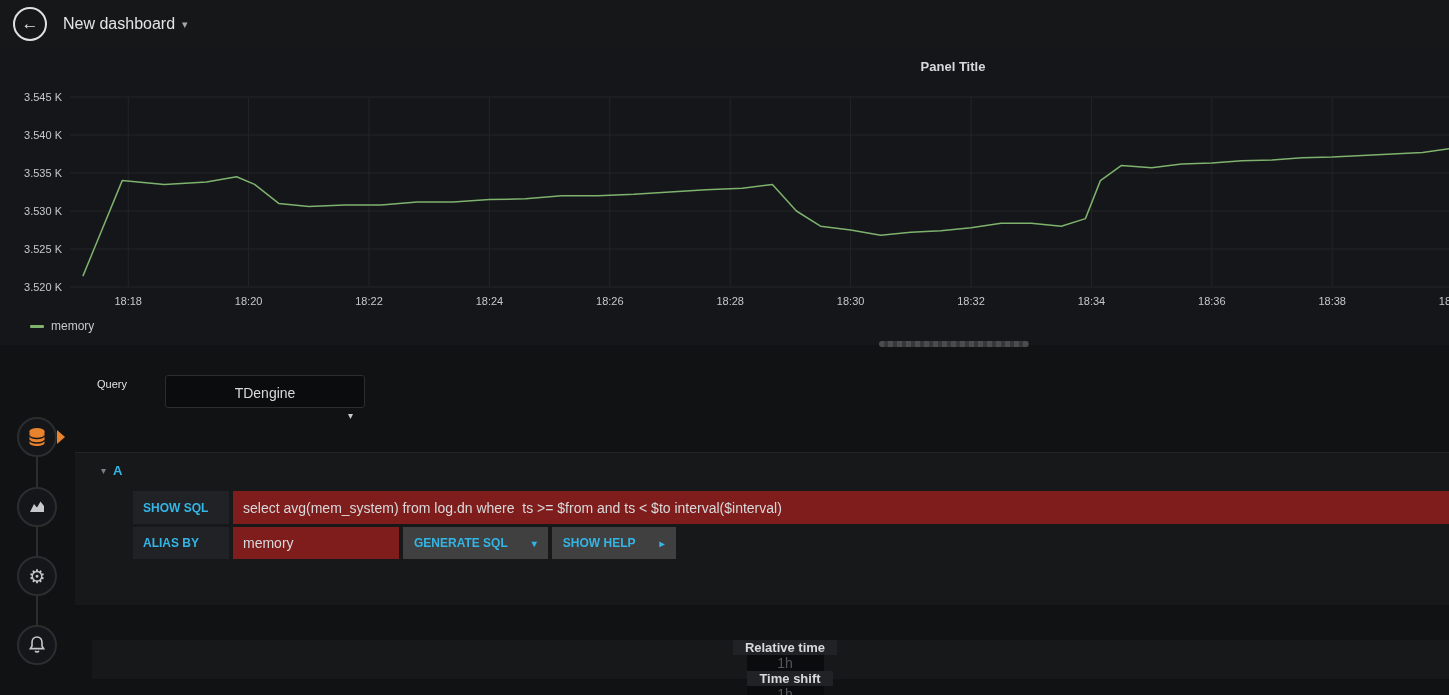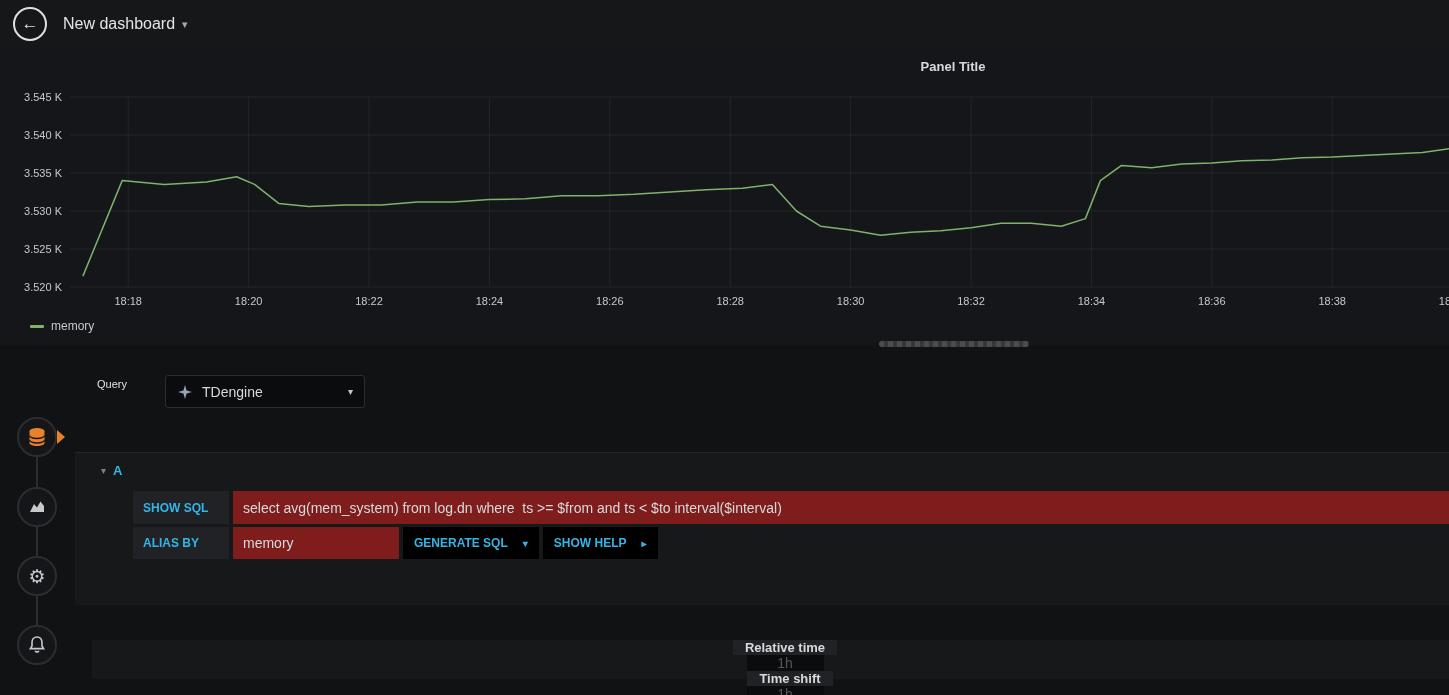--- a/index.html
+++ b/index.html
@@ -40,40 +40,40 @@
   .tab { position:absolute; left:17px; width:40px; height:40px; border-radius:50%;
     background:#141619; border:2px solid #2c2d2e; display:flex; align-items:center; justify-content:center;
     cursor:pointer; }
   .tab .glyph { font-size:19px; color:#c7c8c9; line-height:1; }
   .tab-arrow { position:absolute; left:57px; top:65px; width:0; height:0;
     border-top:7px solid transparent; border-bottom:7px solid transparent; border-left:8px solid #e8822d; }
 
   .query-head-label { position:absolute; left:97px; top:13px; font-size:11px; font-weight:500; color:#e0e1e3; }
   .ds-picker { position:absolute; left:165px; top:10px; width:200px; height:33px;
     background:#0b0c0e; border:1px solid #2c2d2e; border-radius:3px;
-    display:flex; align-items:center; padding:0 11px; gap:9px; cursor:pointer; }
+    display:flex; align-items:center; padding:0 11px; gap:9px; cursor:pointer;flex-direction:column; }
   .ds-name { font-size:14px; color:#d8d9da; }
   .ds-caret { margin-left:auto; font-size:10px; color:#c7c8c9; }
 
   .query-card { position:absolute; left:75px; top:87px; right:0; height:153px;
     background:#17181a; border-top:1px solid #232527; }
   .row-a { position:absolute; left:26px; top:10px; display:flex; align-items:center; gap:7px; cursor:pointer; }
   .row-a .caret { font-size:10px; color:#7b8087; }
   .row-a .ref { font-size:13px; font-weight:700; color:#33b5e5; }
 
   .form-row { position:absolute; left:58px; right:0; display:flex; }
   .row-input-sql { top:38px; height:33px; }
   .row-alias { top:74px; height:32px; }
   .form-label { background:#202226; color:#33b5e5; font-size:12px; font-weight:700;
     display:flex; align-items:center; padding:0 10px; width:96px; flex:none; }
   .sql-input { flex:1; margin-left:4px; background:#7f1d1d; border:none; outline:none;
     color:#d8d9da; font-size:14px; padding:0 10px; font-family:"Liberation Sans", sans-serif; }
   .alias-input { width:166px; flex:none; }
-  .btn-label { margin-left:4px; background:#000000; color:#33b5e5; font-size:12px; font-weight:700;
-    display:flex; align-items:center; gap:15px; padding:0 11px; cursor:pointer; border:none;justify-content:flex-end; }
+  .btn-label { margin-left:4px; background:#404040; color:#33b5e5; font-size:12px; font-weight:700;
+    display:flex; align-items:center; gap:24px; padding:0 11px; cursor:pointer; border:none;justify-content:flex-end; }
   .btn-label .mini-caret { font-size:10px; }
 
   .gen-sql { position:absolute; left:58px; right:20px; top:117px; height:30px;
     display:flex; align-items:center; font-family:"DejaVu Sans Mono", monospace;
     font-size:13px; color:#d8d9da; white-space:pre; overflow:hidden; }
 
   .time-card { position:absolute; left:92px; top:275px; right:0; height:39px;
     background:#17181a; display:flex; align-items:center; padding-left:29px;flex-direction:column; }
   .time-label { background:#202226; color:#d8d9da; font-weight:700; font-size:13px;
     height:32px; display:flex; align-items:center; padding:0 12px; }

